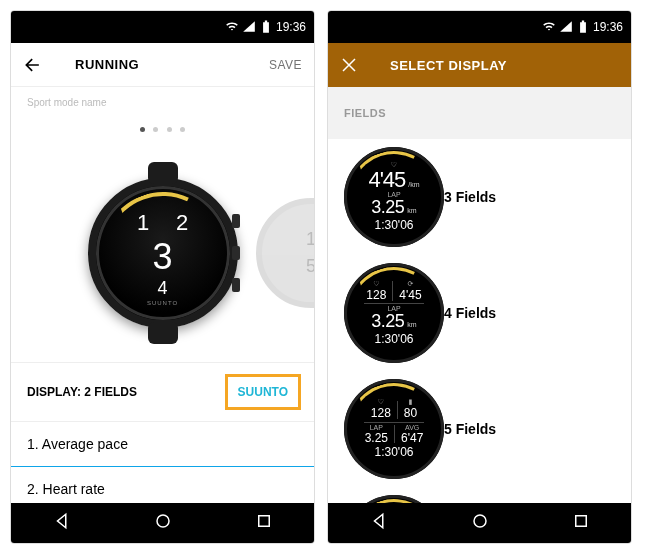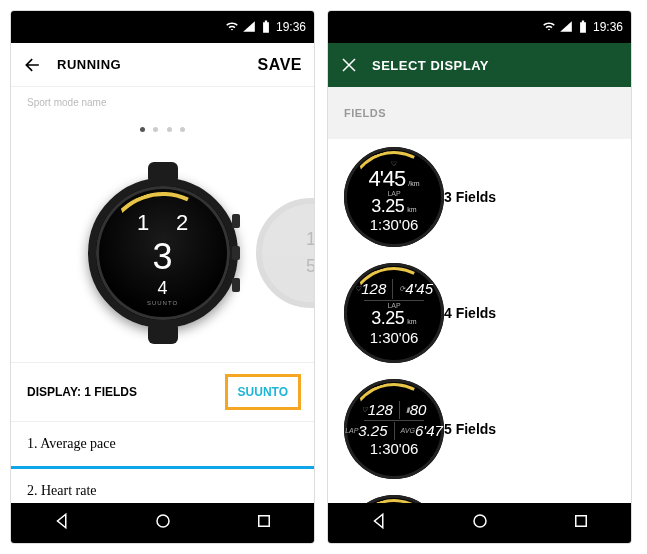--- a/index.html
+++ b/index.html
@@ -33,23 +33,23 @@
     gap: 3px;
   }
   .statusbar svg { width: 14px; height: 14px; fill: #fff; }
   .appbar {
     height: 44px;
     display: flex;
     align-items: center;
     padding: 0 12px;
     border-bottom: 1px solid #eee;
   }
-  .appbar.dark { background: #14532d; color: #fff; border-bottom: none; }
-  .appbar .title { font-weight: 700; font-size: 13px; letter-spacing: 0.5px; margin-left: 14px; flex: 1; }
-  .appbar .action { color: #000000; font-weight: 700; font-size: 16px; letter-spacing: 0.5px; cursor: pointer; }
+  .appbar.dark { background: #a16207; color: #fff; border-bottom: none; }
+  .appbar .title { font-weight: 700; font-size: 13px; letter-spacing: 0.5px; margin-left: 32px; flex: 1; }
+  .appbar .action { color: #737373; font-weight: 400; font-size: 12px; letter-spacing: 0.5px; cursor: pointer; }
   .back-icon, .close-icon { cursor: pointer; display:flex; align-items:center; }
   .content { flex: 1; overflow: hidden; position: relative; }
   .field-label { color: #bbb; font-size: 10px; padding: 10px 16px 2px; }
   .text-input {
     margin: 0 16px 6px;
     border: none;
     border-bottom: 1px solid #999;
     font-size: 14px;
     padding: 4px 0 6px;
     width: calc(100% - 32px);
@@ -117,23 +117,22 @@
     display: flex; justify-content: space-between; align-items: center;
     padding: 14px 16px; border-top: 1px solid #eee; border-bottom:1px solid #eee;
     font-size: 12px; font-weight:700;
   }
   .change-btn {
     color: #1fb6d6; font-weight: 700; font-size: 12px; cursor: pointer;
     padding: 8px 10px;
     outline: 3px solid #f5a623;
   }
   .list-item {
-    padding: 14px 16px; border-bottom: 3px solid #0ea5e9;
+    padding: 14px 16px; border-bottom: 1px solid #0ea5e9;
     font-size: 14px;
-    font-family: Liberation Serif, serif;
   }
   .navbar {
     background: #000; height: 40px;
     display: flex; justify-content: space-around; align-items: center;
   }
   .navbar svg { width: 18px; height: 18px; stroke: #fff; fill: none; stroke-width: 2; }
 
   
   .section-label { background:#f2f2f2; color:#999; font-size:11px; font-weight:600; padding:20px 16px; letter-spacing:0.5px; }
   .display-options { background:#fff; }
@@ -148,28 +147,28 @@
   }
   .mini-watch .arc2 {
     position:absolute; top:4px; left:4px; right:4px; bottom:4px; border-radius:50%;
     border:3px solid transparent; border-top-color:#e8c547;
     transform: rotate(-18deg);
     clip-path: polygon(25% 0, 100% 0, 100% 30%, 25% 30%);
   }
   .mini-watch .txt { position:absolute; inset:0; color:#fff; display:flex; flex-direction:column; align-items:center; justify-content:center; font-family: 'Arial Narrow', Arial; }
   .mw-big { font-size:22px; font-weight:500; letter-spacing:-1px; line-height:1; }
   .mw-med { font-size:18px; font-weight:500; letter-spacing:-0.5px; line-height:1.1; }
-  .mw-sm { font-size:15px; line-height:1.2; }
+  .mw-sm { font-size:12px; line-height:1.2; }
   .mw-tiny { font-size:7px; color:#aaa; }
   .mw-row { display:flex; gap:3px; align-items:baseline; }
   .unit { font-size:7px; color:#ccc; }
   .sep-h { width:60%; height:1px; background:#444; margin:1px 0; }
   .sep-v { width:1px; height:50px; background:#444; }
   .grid2 { display:flex; gap:6px; align-items:center; }
-  .col { display:flex; flex-direction:row; align-items:center;font-style:italic; }
+  .col { display:flex; flex-direction:column; align-items:center; }
 </style>
 </head>
 <body>
 
 <div class="phone">
   <div class="statusbar">
     <svg viewBox="0 0 24 24">
         <path d="M12 18l-2-2c1-1 3-1 4 0zM6 12c3-3 9-3 12 0l-2 2c-2-2-6-2-8 0zM2 8c5-5 15-5 20 0l-2 2c-4-4-12-4-16 0z"></path>
       </svg>
     <svg viewBox="0 0 24 24">
@@ -217,21 +216,21 @@
           <div class="brand">SUUNTO</div>
         </div>
       </div>
       <div class="ghost-watch">
         <span>1</span>
         <span>5</span>
       </div>
     </div>
 
     <div class="display-row">
-      <span>DISPLAY: 1 FIELDS</span>
+      <span>DISPLAY: 2 FIELDS</span>
       <span class="change-btn">SUUNTO</span>
     </div>
 
     <div class="list-item">1. Average pace</div>
     <div class="list-item">2. Heart rate</div>
   </div>
 
   <div class="navbar">
     <span><svg viewBox="0 0 24 24">
           <path d="M17 3L6 12l11 9z"></path>

